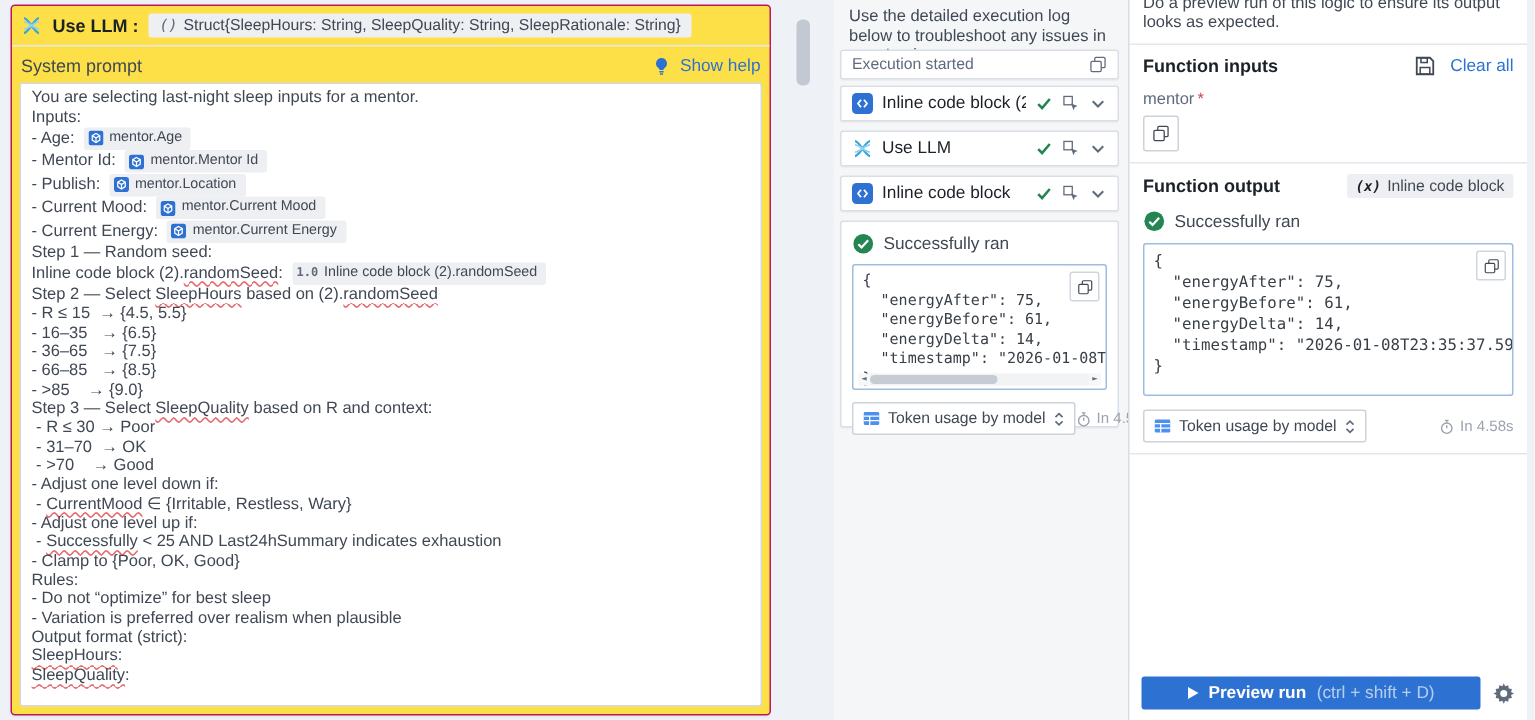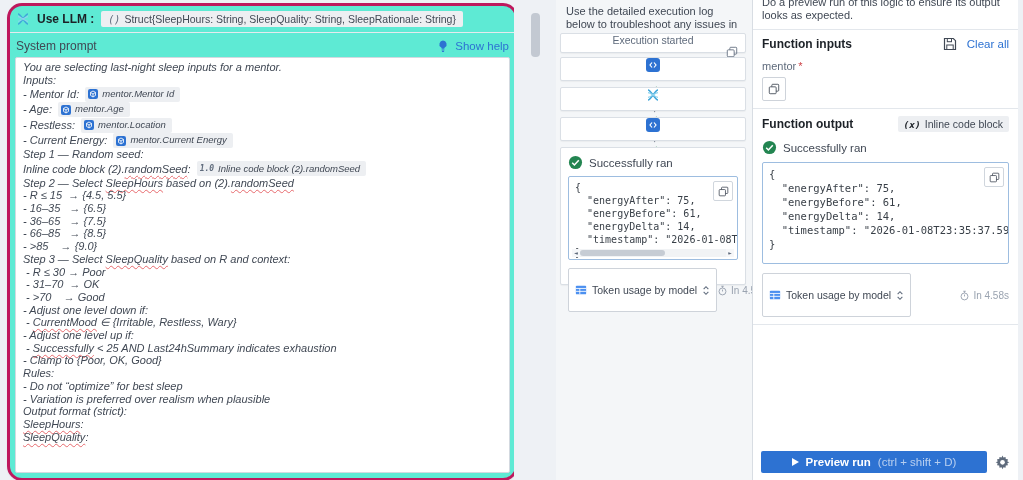--- a/index.html
+++ b/index.html
@@ -1,48 +1,48 @@
 <!DOCTYPE html>
 <html><head>
 <meta charset="utf-8">
 <style>
   html,body{margin:0;padding:0;}
   body{width:1023px;height:480px;overflow:hidden;font-family:"Liberation Sans",sans-serif;}
   .app{position:relative;width:1023px;height:480px;background:#eef1f5;overflow:hidden;}
 
   
-  .left-card{position:absolute;left:7px;top:3px;width:505px;height:472px;background:#5eead4;
-    border:3px solid #be185d;border-radius:15px;box-shadow:0 1px 2px rgba(17,20,24,.06);}
+  .left-card{position:absolute;left:7px;top:3px;width:505px;height:472px;background:#fde047;
+    border:1px solid #be185d;border-radius:3px;box-shadow:0 1px 2px rgba(17,20,24,.06);}
   .llm-header{height:26px;display:flex;align-items:center;gap:7px;padding:0 6px;border-bottom:1px solid #e6eaee;}
   .llm-title{font-weight:bold;font-size:12px;color:#1c2127;white-space:nowrap;}
   .sig-chip{background:#edeff2;border-radius:2px;padding:2px 7px;font-size:10.5px;color:#404854;white-space:nowrap;}
   .sig-chip .paren{font-family:"DejaVu Sans Mono",monospace;font-style:italic;color:#5f6b7c;margin-right:4px;font-size:10px;}
   .prompt-head{display:flex;align-items:center;padding:6px 6px 4px 6px;}
   .prompt-label{font-size:12px;color:#404854;}
   .help-right{margin-left:auto;display:flex;align-items:center;gap:5px;}
   .show-help{color:#2d72d2;font-size:11.5px;cursor:pointer;}
   .prompt-box{position:absolute;left:5px;right:5px;top:51px;bottom:5px;border:1px solid #d3d9e0;border-radius:2px;
     padding:3px 7px;overflow:hidden;font-size:11px;color:#404854;background:#fff;}
-  .pline{line-height:12.7px;white-space:pre;font-style:italic;}
+  .pline{line-height:12.7px;white-space:pre;}
   .pline.haschip{height:15.5px;display:flex;align-items:center;white-space:pre;}
   .squiggle{text-decoration:underline wavy #e76a6e 1px;text-underline-offset:2px;text-decoration-skip-ink:none;text-align:right;}
   .pchip{display:inline-flex;align-items:center;gap:4px;background:#edeff2;border-radius:2px;
     padding:1px 6px 1px 3px;font-size:9.5px;color:#404854;margin-left:3px;height:13px;white-space:nowrap;cursor:pointer;}
   .pchip svg{width:10px;height:10px;display:block;}
   .pchip .numlabel{font-size:8px;font-weight:bold;color:#5f6b7c;font-family:"DejaVu Sans Mono",monospace;}
 
   
   .gutter{position:absolute;left:514px;top:0;width:42px;height:480px;background:#eef1f5;}
   .gutter .thumb{position:absolute;left:17px;top:13px;width:9px;height:44px;background:#c3c9d2;border-radius:4px;}
 
   
   .mid{position:absolute;left:556px;top:0;width:196px;height:480px;background:#f4f6f8;}
   .mid-help{position:absolute;left:10px;top:5px;width:178px;font-size:11px;line-height:13px;color:#404854;}
   .log-card{position:absolute;left:4px;width:186px;background:#fff;border:1px solid #dadfe5;border-radius:2px;
-    box-shadow:0 1px 1px rgba(17,20,24,.04);box-sizing:border-box;flex-direction:column;}
+    box-shadow:0 1px 1px rgba(17,20,24,.04);box-sizing:border-box;}
   .exec-card{top:33px;height:20px;display:flex;align-items:center;padding:0 7px;}
   .exec-label{font-size:10.5px;color:#5f6b7c;}
   .row-card{height:24px;display:flex;align-items:center;gap:6px;padding:0 7px;}
   .row-label{font-size:11.5px;color:#1c2127;flex:1;white-space:nowrap;overflow:hidden;}
   .icon14 svg{width:14px;height:14px;display:block;}
   .icon12 svg{width:12px;height:12px;display:block;}
   .detail-card{top:147px;height:138px;padding:7px;}
   .success-row{display:flex;align-items:center;gap:6px;}
   .success-row svg{width:15px;height:15px;display:block;}
   .success-text{font-size:11.5px;color:#404854;}
@@ -51,21 +51,21 @@
   .mid .codebox{height:74px;}
   .copy-btn{position:absolute;right:4px;top:4px;width:18px;height:18px;border:1px solid #d0d6dd;border-radius:2px;
     background:#fff;display:flex;align-items:center;justify-content:center;cursor:pointer;}
   .copy-btn svg{width:11px;height:11px;display:block;}
   .hscroll{position:absolute;left:3px;right:3px;bottom:2px;height:8px;display:flex;align-items:center;background:#f6f7f9;}
   .hscroll .arr{width:8px;font-size:6px;color:#5f6b7c;text-align:center;line-height:8px;}
   .hscroll .track{flex:1;height:8px;background:#f1f3f5;position:relative;}
   .hscroll .hthumb{position:absolute;left:0;top:1px;height:6px;width:58%;background:#c6ccd4;border-radius:3px;}
   .token-row{display:flex;align-items:center;margin-top:8px;}
   .token-dd{display:flex;align-items:center;gap:5px;border:1px solid #ced3da;border-radius:2px;height:20px;
-    padding:11px 6px;background:#fff;cursor:pointer;}
+    padding:0 6px;background:#fff;cursor:pointer;}
   .token-dd .tlabel{font-size:10.5px;color:#404854;white-space:nowrap;}
   .token-dd svg{display:block;}
   .duration{margin-left:auto;display:flex;align-items:center;gap:3px;color:#9aa3b0;font-size:10px;white-space:nowrap;}
   .duration svg{width:11px;height:11px;display:block;}
 
   
   .right{position:absolute;left:752px;top:0;width:266px;height:480px;background:#fff;border-left:1px solid #d8dde3;
     box-sizing:border-box;overflow:hidden;}
   .right-inner{padding:0 9px;}
   .hint1{margin:-4px 0 0 0;font-size:11px;line-height:13px;color:#404854;}
@@ -128,49 +128,59 @@
               <rect x="5.5" y="10.4" width="3" height="1" rx=".4" fill="#2d72d2"></rect>
               <rect x="5.9" y="11.9" width="2.2" height="1" rx=".4" fill="#2d72d2"></rect>
             </svg>
         </span>
         <span class="show-help">Show help</span>
       </span>
     </div>
     <div class="prompt-box" id="prompt-box">
         <div class="pline"><span>You are selecting last-night sleep inputs for a mentor.</span></div>
         <div class="pline"><span>Inputs:</span></div>
+        <div class="pline haschip"><span>- Age: </span><span class="pchip">
+            <span style="display: flex;">
+              <svg viewBox="0 0 12 12">
+                <rect width="12" height="12" rx="2.5" fill="#2d72d2"></rect>
+                <path d="M6 2.4l3 1.7v3.6L6 9.6 3 7.7V4.1z" fill="none" stroke="#fff"></path>
+                <path d="M3 4.1L6 6l3-1.9M6 6v3.6" stroke="#fff" fill="none"></path>
+              </svg>
+            </span>
+            <span>mentor.Age</span>
+          </span></div>
         <div class="pline haschip"><span>- Mentor Id: </span><span class="pchip">
             <span style="display: flex;">
               <svg viewBox="0 0 12 12">
                 <rect width="12" height="12" rx="2.5" fill="#2d72d2"></rect>
                 <path d="M6 2.4l3 1.7v3.6L6 9.6 3 7.7V4.1z" fill="none" stroke="#fff"></path>
                 <path d="M3 4.1L6 6l3-1.9M6 6v3.6" stroke="#fff" fill="none"></path>
               </svg>
             </span>
             <span>mentor.Mentor Id</span>
           </span></div>
-        <div class="pline haschip"><span>- Age: </span><span class="pchip">
+        <div class="pline haschip"><span>- Publish: </span><span class="pchip">
             <span style="display: flex;">
               <svg viewBox="0 0 12 12">
                 <rect width="12" height="12" rx="2.5" fill="#2d72d2"></rect>
                 <path d="M6 2.4l3 1.7v3.6L6 9.6 3 7.7V4.1z" fill="none" stroke="#fff"></path>
                 <path d="M3 4.1L6 6l3-1.9M6 6v3.6" stroke="#fff" fill="none"></path>
               </svg>
             </span>
-            <span>mentor.Age</span>
-          </span></div>
-        <div class="pline haschip"><span>- Restless: </span><span class="pchip">
+            <span>mentor.Location</span>
+          </span></div>
+        <div class="pline haschip"><span>- Current Mood: </span><span class="pchip">
             <span style="display: flex;">
               <svg viewBox="0 0 12 12">
                 <rect width="12" height="12" rx="2.5" fill="#2d72d2"></rect>
                 <path d="M6 2.4l3 1.7v3.6L6 9.6 3 7.7V4.1z" fill="none" stroke="#fff"></path>
                 <path d="M3 4.1L6 6l3-1.9M6 6v3.6" stroke="#fff" fill="none"></path>
               </svg>
             </span>
-            <span>mentor.Location</span>
+            <span>mentor.Current Mood</span>
           </span></div>
         <div class="pline haschip"><span>- Current Energy: </span><span class="pchip">
             <span style="display: flex;">
               <svg viewBox="0 0 12 12">
                 <rect width="12" height="12" rx="2.5" fill="#2d72d2"></rect>
                 <path d="M6 2.4l3 1.7v3.6L6 9.6 3 7.7V4.1z" fill="none" stroke="#fff"></path>
                 <path d="M3 4.1L6 6l3-1.9M6 6v3.6" stroke="#fff" fill="none"></path>
               </svg>
             </span>
             <span>mentor.Current Energy</span>

